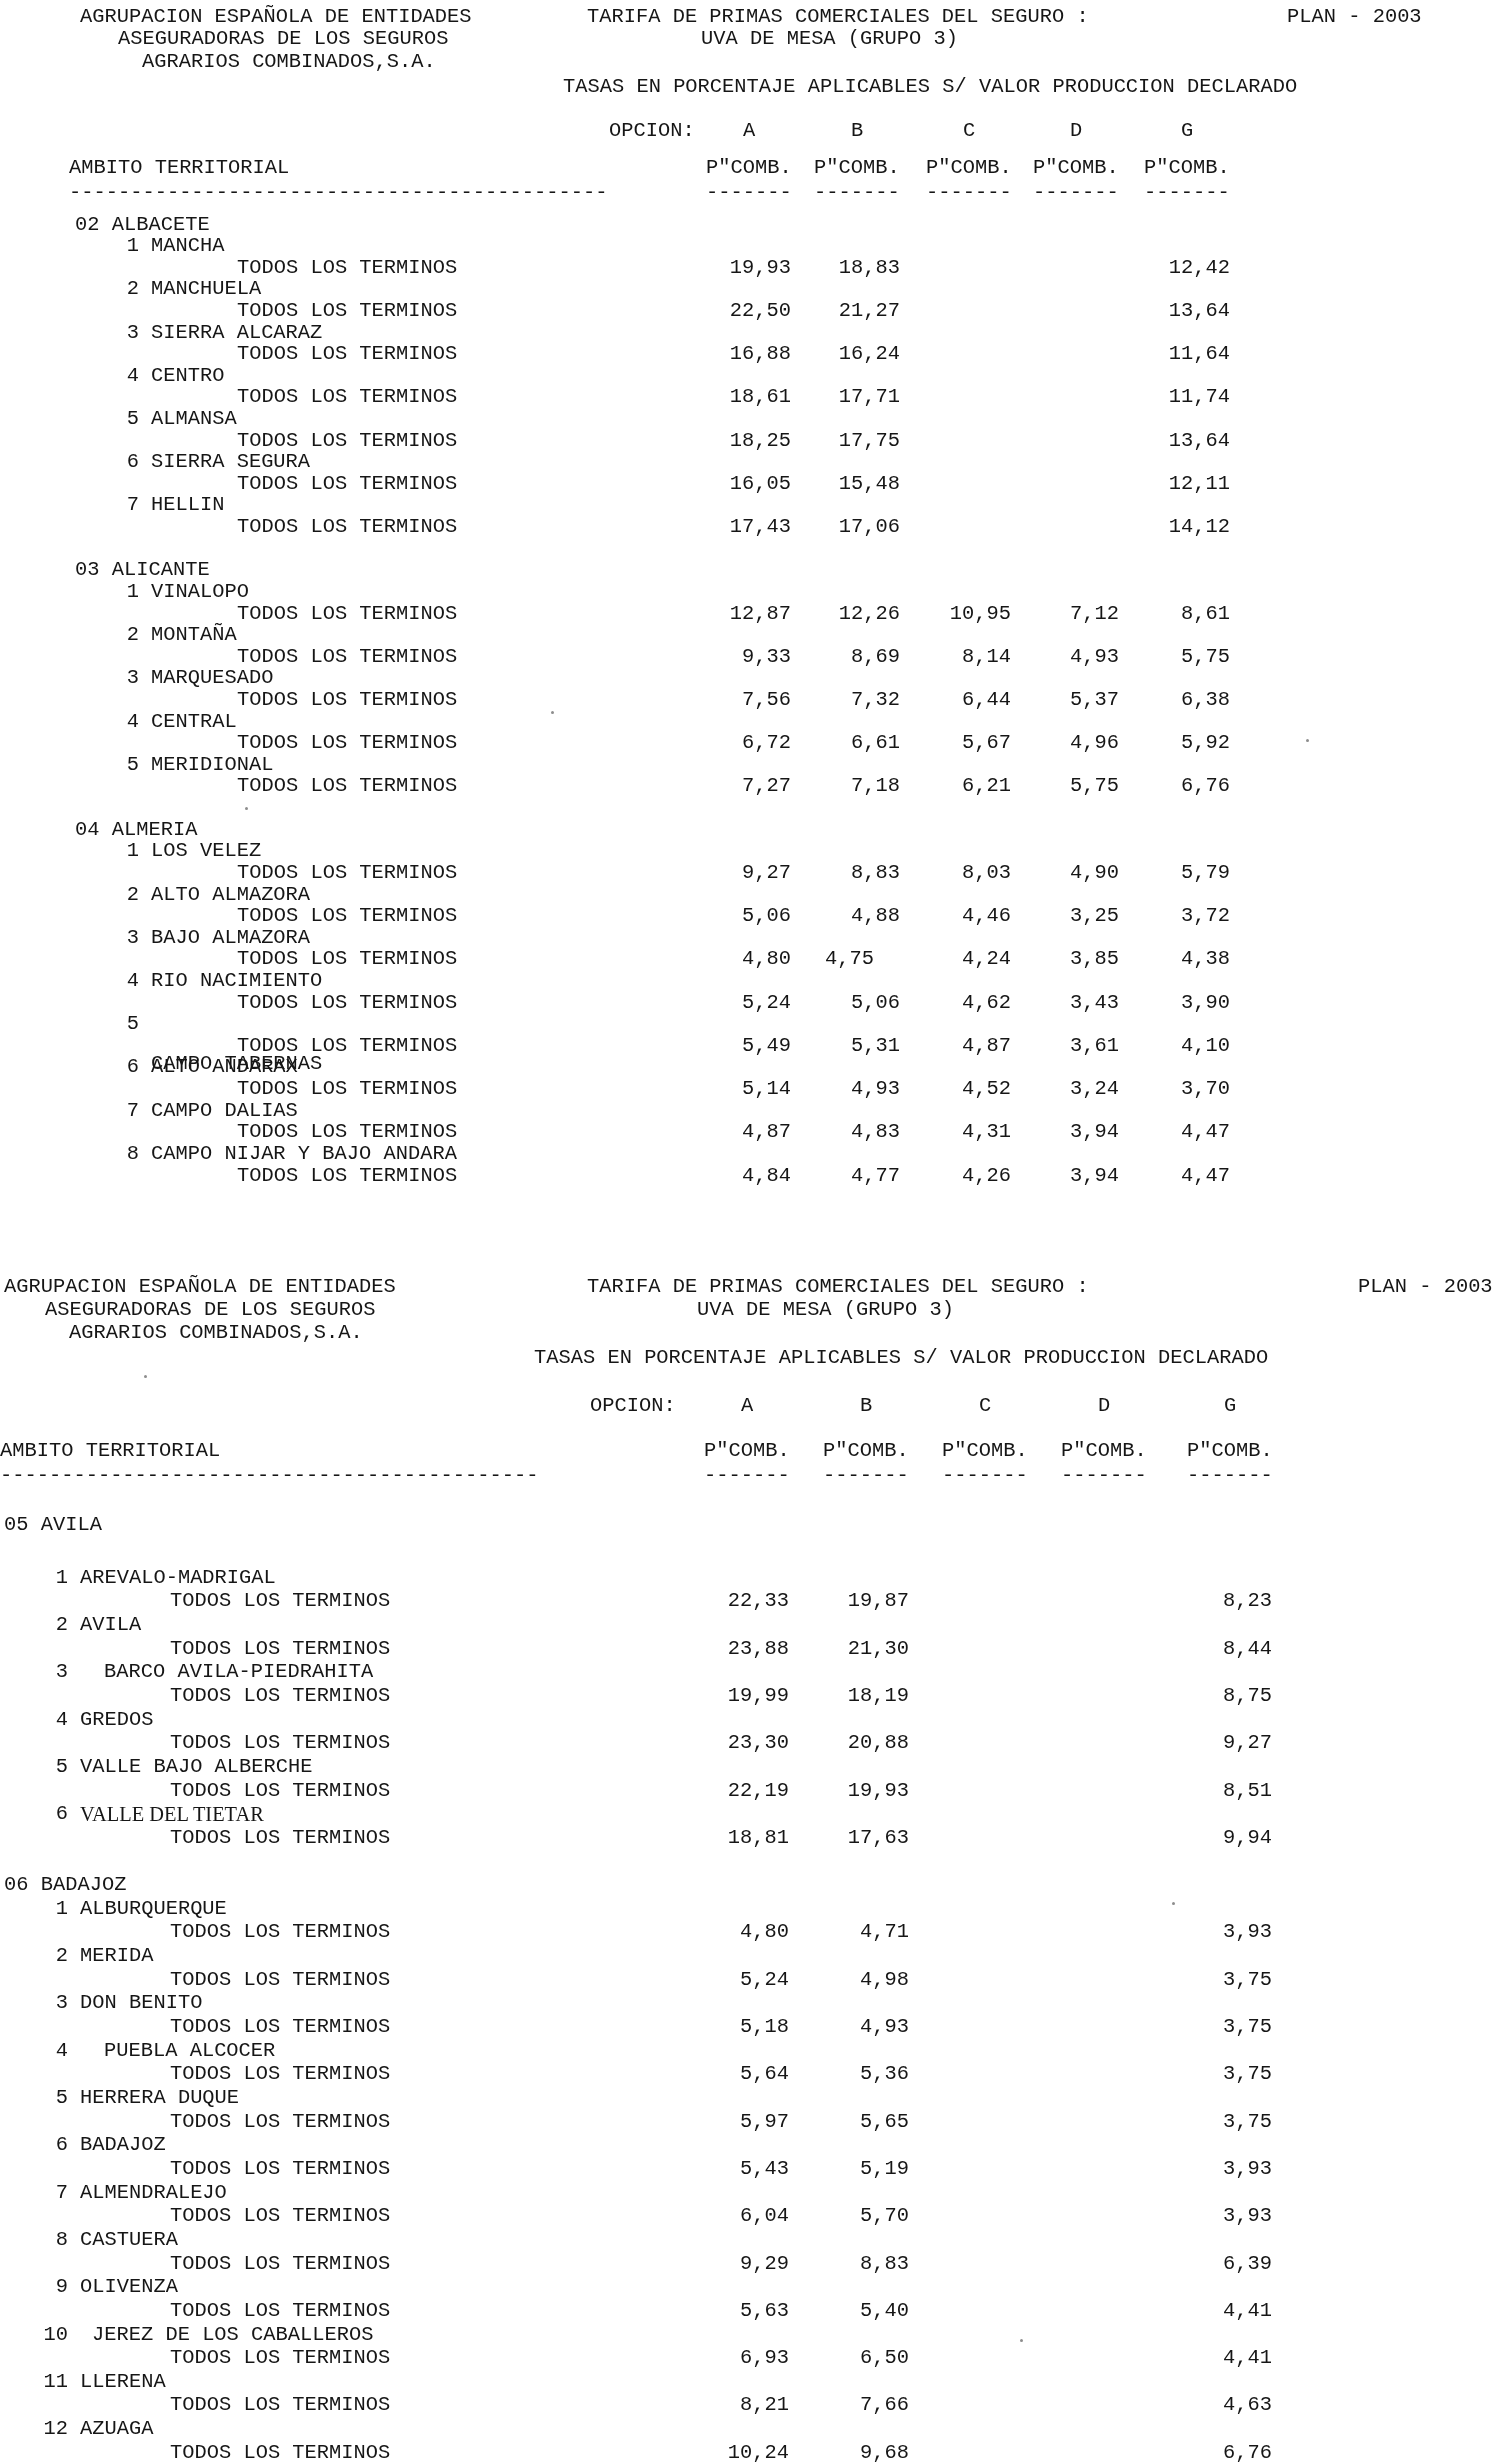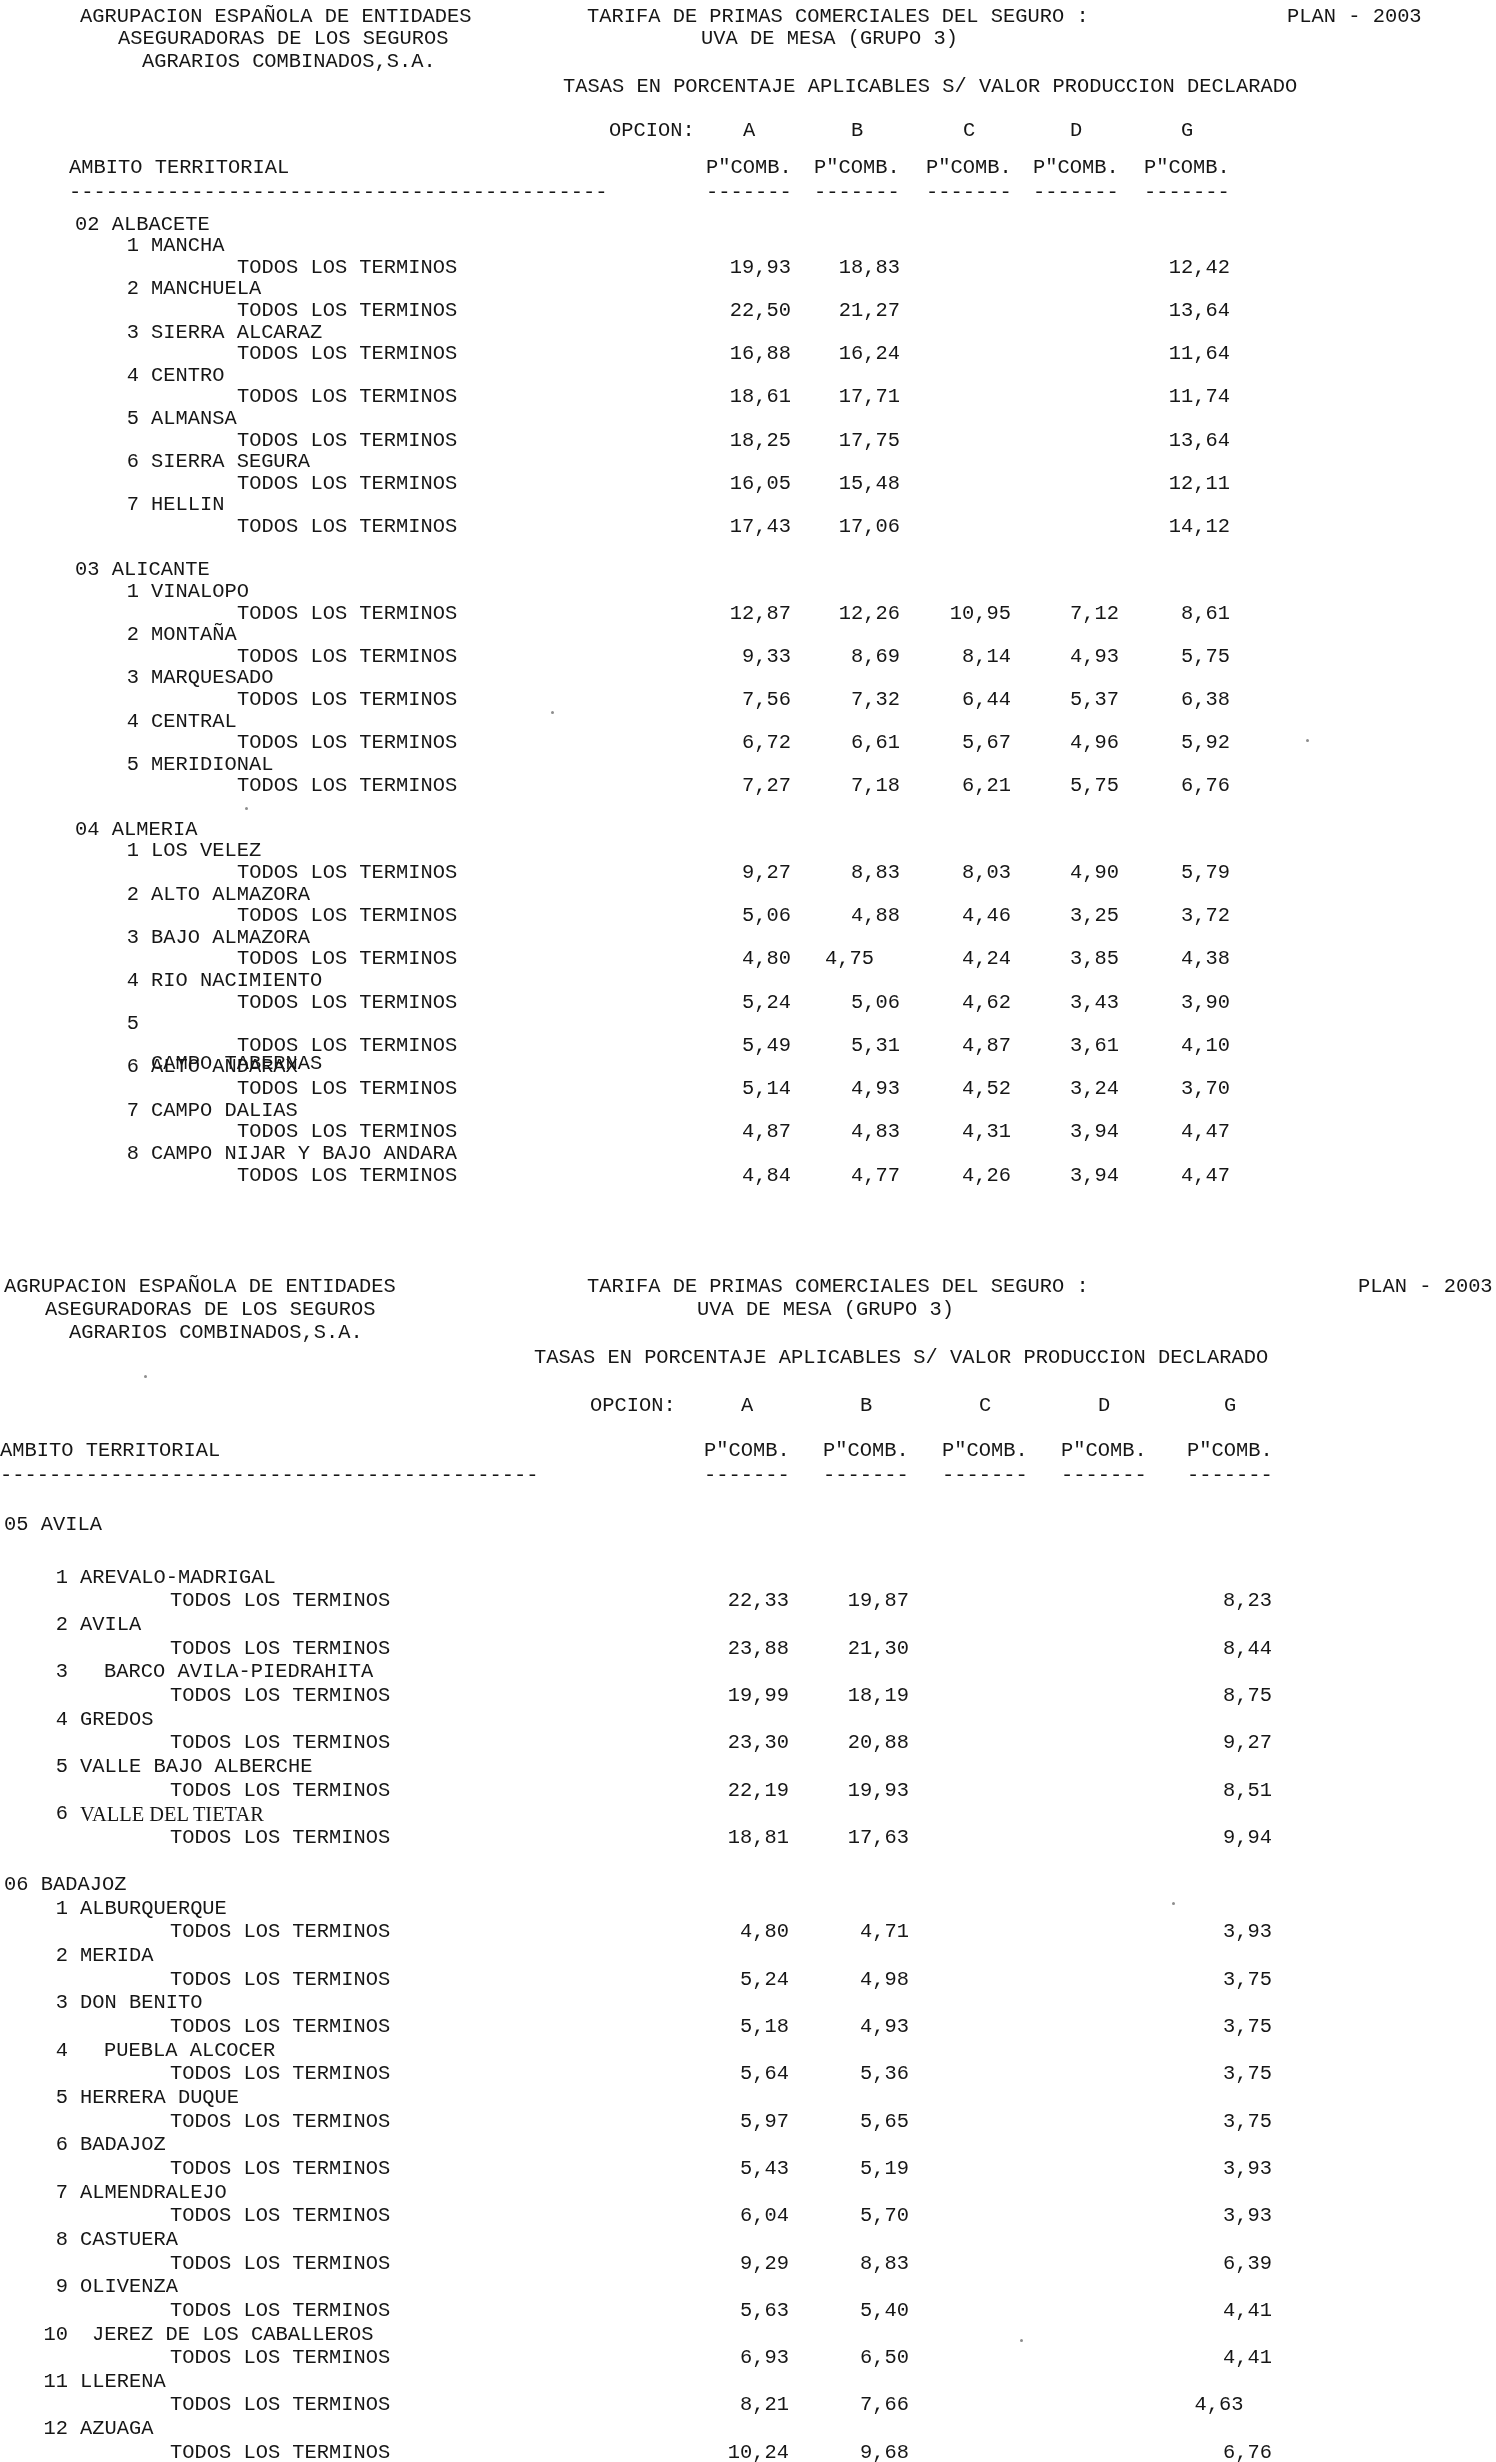--- a/index.html
+++ b/index.html
@@ -328,21 +328,21 @@
     <div class="abs" style="left: 92px; top: 2325px;">JEREZ DE LOS CABALLEROS</div>
     <div class="abs" style="left: 170px; top: 2348px;">TODOS LOS TERMINOS</div>
     <div class="valcell" style="left: 683px; top: 2348px;">6,93</div>
     <div class="valcell" style="left: 803px; top: 2348px;">6,50</div>
     <div class="valcell" style="left: 1166px; top: 2348px;">4,41</div>
     <div class="numbox" style="left: 27px; top: 2372px; width: 41px;">11</div>
     <div class="abs" style="left: 80px; top: 2372px;">LLERENA</div>
     <div class="abs" style="left: 170px; top: 2395px;">TODOS LOS TERMINOS</div>
     <div class="valcell" style="left: 683px; top: 2395px;">8,21</div>
     <div class="valcell" style="left: 803px; top: 2395px;">7,66</div>
-    <div class="valcell" style="left: 1166px; top: 2395px; text-align: center;">4,63</div>
+    <div class="valcell" style="left: 1166px; top: 2395px;">4,63</div>
     <div class="numbox" style="left: 27px; top: 2419px; width: 41px;">12</div>
     <div class="abs" style="left: 80px; top: 2419px;">AZUAGA</div>
     <div class="abs" style="left: 170px; top: 2443px;">TODOS LOS TERMINOS</div>
     <div class="valcell" style="left: 683px; top: 2443px;">10,24</div>
     <div class="valcell" style="left: 803px; top: 2443px;">9,68</div>
     <div class="valcell" style="left: 1166px; top: 2443px;">6,76</div>
   </div>
 
 <div class="speck" style="left:551px;top:711px"></div>
 <div class="speck" style="left:245px;top:807px"></div>

